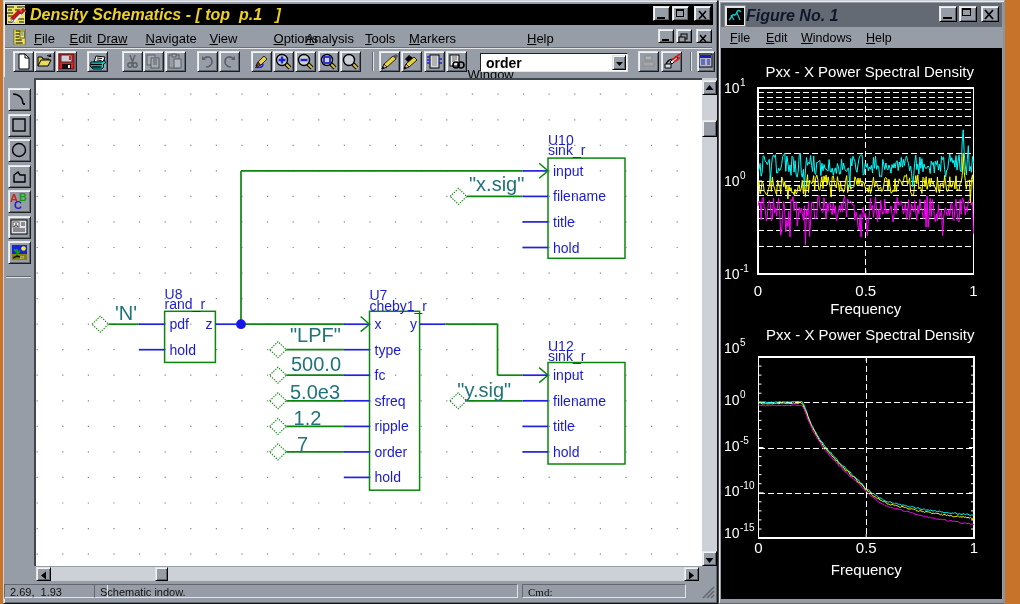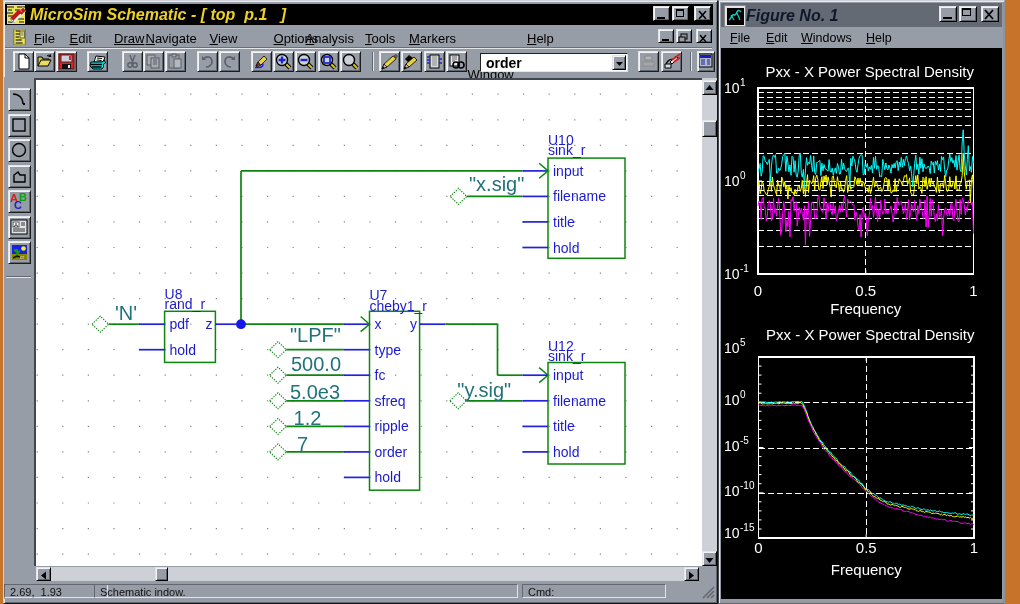--- a/index.html
+++ b/index.html
@@ -20,39 +20,39 @@
 <div class="a" style="left:5px;top:4px;width:708px;height:21px;background:#000;"></div>
 <svg class="a" style="left:7px;top:5px;" width="19" height="19" viewBox="0 0 19 19">
     <rect x="0" y="0" width="18" height="19" fill="#ece45c"></rect>
     <path d="M0 2h7M10 2h8M1 5h4M8 5h9M0 8h6M9 8h4M1 11h5M3 14h6M11 14h6M1 17h7M12 17h5" stroke="#554" stroke-width="1.6"></path>
     <path d="M2 16L16 2l3 4L7 18z" fill="#fff" opacity="0.85"></path>
     <path d="M5 14L13 6" stroke="#c01818" stroke-width="4"></path>
     <path d="M12 7l4-4 2.5 2.5-4 4z" fill="#c01818" stroke="#801010" stroke-width="0.5"></path>
     <path d="M5 14l-1.5 3.5L7 16z" fill="#fff" stroke="#333" stroke-width="0.6"></path>
     <path d="M13 5l2 2" stroke="#e06060" stroke-width="1.2"></path>
   </svg>
-<div class="a" style="left:30px;top:6px;font-size:16px;font-weight:bold;font-style:italic;color:#ecd028;white-space:pre;">MicroSim Schematic - [ top  p.1   ]</div>
+<div class="a" style="left:30px;top:6px;font-size:16px;font-weight:bold;font-style:italic;color:#ecd028;white-space:pre;">Density Schematics - [ top  p.1   ]</div>
 <div class="btn3" style="left:653px;top:6px;width:17px;height:15px;font:0/0 a;">
     <div class="a" style="left:3px;top:10px;width:8px;height:2px;background:#000;"></div>
   </div>
 <div class="btn3" style="left:672px;top:6px;width:17px;height:15px;">
     <div class="a" style="left:3px;top:2px;width:8px;height:8px;border:1px solid #000;border-top:2px solid #000;"></div>
   </div>
 <div class="btn3" style="left:694px;top:6px;width:17px;height:15px;"><svg width="15" height="13">
       <path d="M4 3l7 8M11 3l-7 8" stroke="#000" stroke-width="1.6"></path>
     </svg></div>
 <svg class="a" style="left:13px;top:29px;" width="14" height="16" viewBox="0 0 16 16" preserveAspectRatio="none">
     <rect x="1" y="0" width="13" height="16" fill="#f0e448" stroke="#665"></rect>
     <path d="M3 2h5M3 5h8M3 8h4M3 11h7M3 14h8" stroke="#443" stroke-width="1.4"></path>
     <rect x="8" y="2" width="5" height="7" fill="#f6ee8c" stroke="#554"></rect>
     <path d="M9 4h3M9 6h3" stroke="#665"></path>
   </svg>
 <div class="mi" style="left:34px;top:31px;"><u>F</u>ile</div>
 <div class="mi" style="left:69.5px;top:31px;"><u>E</u>dit</div>
-<div class="mi" style="left:114px;top:31px;text-decoration:underline;"><u>D</u>raw</div>
+<div class="mi" style="left:97px;top:31px;text-decoration:underline;"><u>D</u>raw</div>
 <div class="mi" style="left:145.5px;top:31px;"><u>N</u>avigate</div>
 <div class="mi" style="left:209.5px;top:31px;"><u>V</u>iew</div>
 <div class="mi" style="left:248.5px;top:31px;margin-left:25px;"><u>O</u>ptions</div>
 <div class="mi" style="left:305.5px;top:31px;"><u>A</u>nalysis</div>
 <div class="mi" style="left:365px;top:31px;"><u>T</u>ools</div>
 <div class="mi" style="left:409px;top:31px;"><u>M</u>arkers</div>
 <div class="mi" style="left:467.5px;top:31px;margin-top:36px;"><u>W</u>indow</div>
 <div class="mi" style="left:527px;top:31px;"><u>H</u>elp</div>
 <div class="a" style="left:5px;top:47px;width:707px;height:0px;border-top:1px solid #6b6f77;border-bottom:1px solid #e2e4e8;"></div>
 <div class="btn3" style="left:658px;top:29px;width:16px;height:14px;">
@@ -380,21 +380,21 @@
 <div class="btn3" style="left:36px;top:567px;width:15px;height:14px;"><svg width="13" height="13">
       <path d="M4 6.5l5-4v8z" fill="#000"></path>
     </svg></div>
 <div class="btn3" style="left:155px;top:567px;width:13px;height:14px;"></div>
 <div class="btn3" style="left:684px;top:567px;width:15px;height:14px;"><svg width="13" height="13">
       <path d="M9 6.5l-5 4v-8z" fill="#000"></path>
     </svg></div>
 <div class="a" style="left:700px;top:566px;width:16px;height:16px;background:#979da7;"></div>
 <div class="cell" style="left:4px;top:584px;width:104px;height:14px;padding-left:8px;"><span style="position:absolute;left:5px;top:1px;">2.69,  1.93</span></div>
 <div class="cell" style="left:94px;top:584px;width:424px;height:14px;"><span style="position:absolute;left:5px;top:1px;">Schematic indow.</span></div>
-<div class="cell" style="left:522px;top:584px;width:144px;height:14px;"><span style="position:absolute;left:5px;top:1px;">Cmd:</span></div>
+<div class="cell" style="left:522px;top:584px;width:164px;height:14px;font-family:Liberation Serif, serif;"><span style="position:absolute;left:5px;top:1px;">Cmd:</span></div>
 <svg class="a" style="left:702px;top:586px;" width="13" height="13">
     <path d="M12 1L1 12M12 5L5 12M12 9L9 12" stroke="#63676f" stroke-width="1.5"></path>
   </svg>
 <div class="a" style="left:718px;top:0px;width:287px;height:604px;background:#979da7;border-top:1px solid #ced0d8;border-left:1px solid #43474b;border-right:1px solid #90949a;border-bottom:1px solid #6a6e72;box-shadow:inset 1px 1px 0 #e9ebef,inset -1px -1px 0 #8e9296;"></div>
 <div class="a" style="left:721px;top:3px;width:281px;height:24px;background:#646a74;"></div>
 <div class="a" style="left:724px;top:5px;width:22px;height:22px;background:#e2e4e8;border:1px solid #888;"></div>
 <svg class="a" style="left:727px;top:8px;" width="17" height="17" viewBox="0 0 17 17">
     <rect width="17" height="17" fill="#000"></rect>
     <path d="M2 12c2-1 2-4 4-5s2 2 4-3c1-2.5 2.5-1.5 4 0" fill="none" stroke="#18c8c8" stroke-width="1.6"></path>
     <path d="M4 7l3 5M10 5l3 7" stroke="#18c8c8" stroke-width="1.2"></path>

